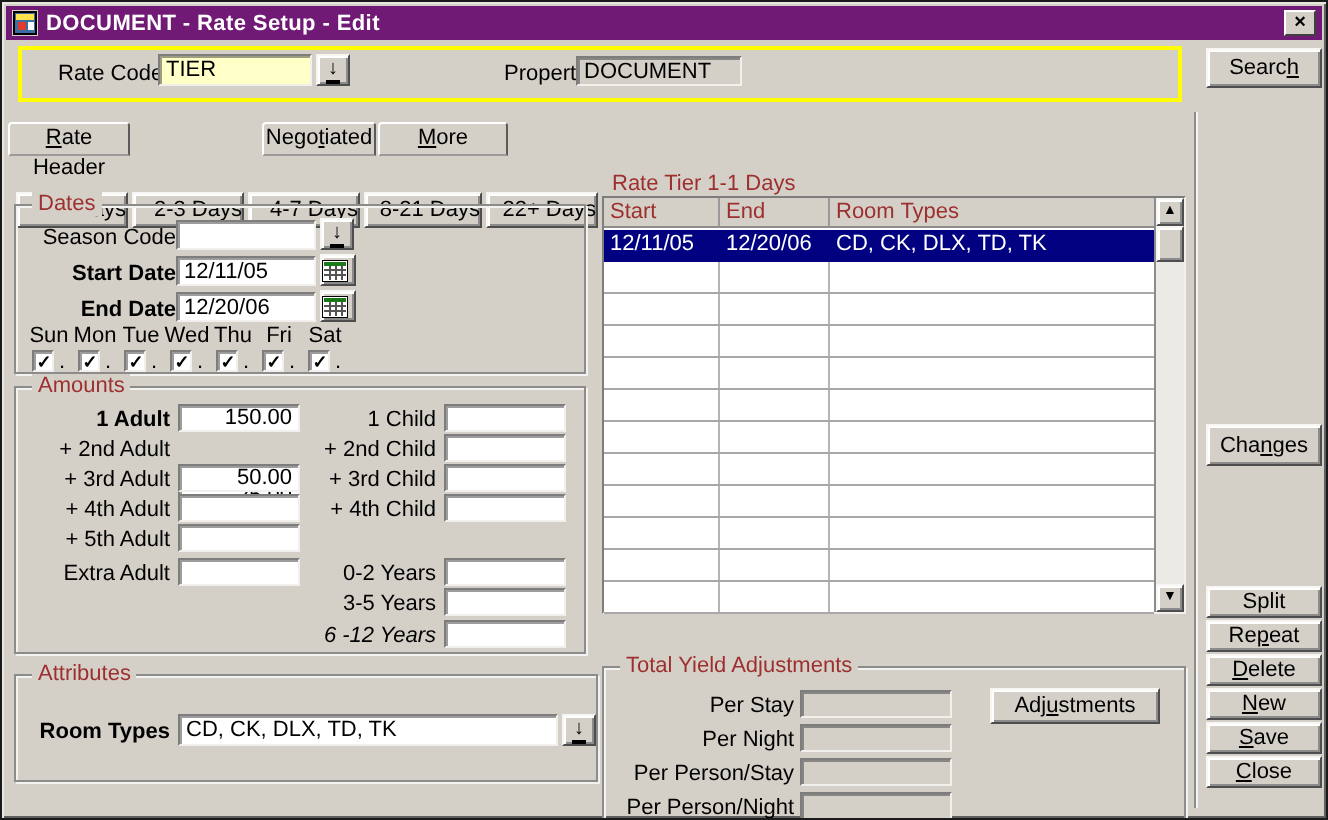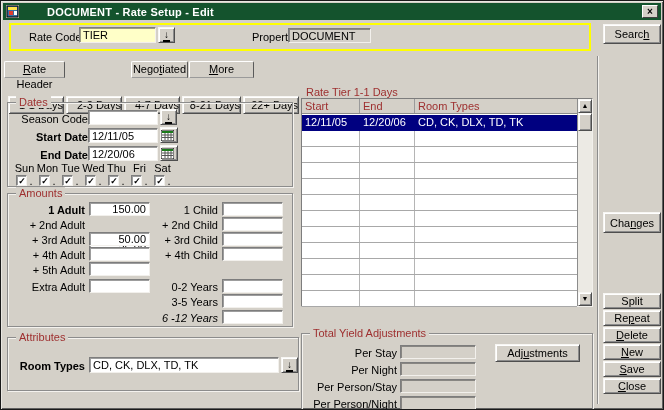--- a/index.html
+++ b/index.html
@@ -9,21 +9,21 @@
   .window {
     position: relative; width: 664px; height: 410px;
     background: #d4d0c8; border: 1px solid #1a1a1a;
     box-shadow: inset 1px 1px 0 #e9e7e1, inset -1px -1px 0 #5f5f5f;
     overflow: hidden;
   }
 
   
   .titlebar {
     position: absolute; left: 2px; top: 2px; right: 2px; height: 17px;
-    background: #14532d; display: flex; align-items: center; gap: 24px;
+    background: #701a75; display: flex; align-items: center;
   }
   .titlebar .app-icon { width: 13px; height: 13px; margin: 0 4px 0 3px; flex: 0 0 auto; }
   .titlebar .title { color: #fff; font-weight: bold; font-size: 11px; letter-spacing: .2px; }
   .close-btn {
     position: absolute; right: 3px; top: 2px; width: 16px; height: 13px;
     background: #d4d0c8; border: 1px solid; border-color: #fff #404040 #404040 #fff;
     font-size: 10px; font-weight: bold; line-height: 10px; text-align: center; cursor: default;
     font-family: "Liberation Sans", sans-serif;
   }
 

